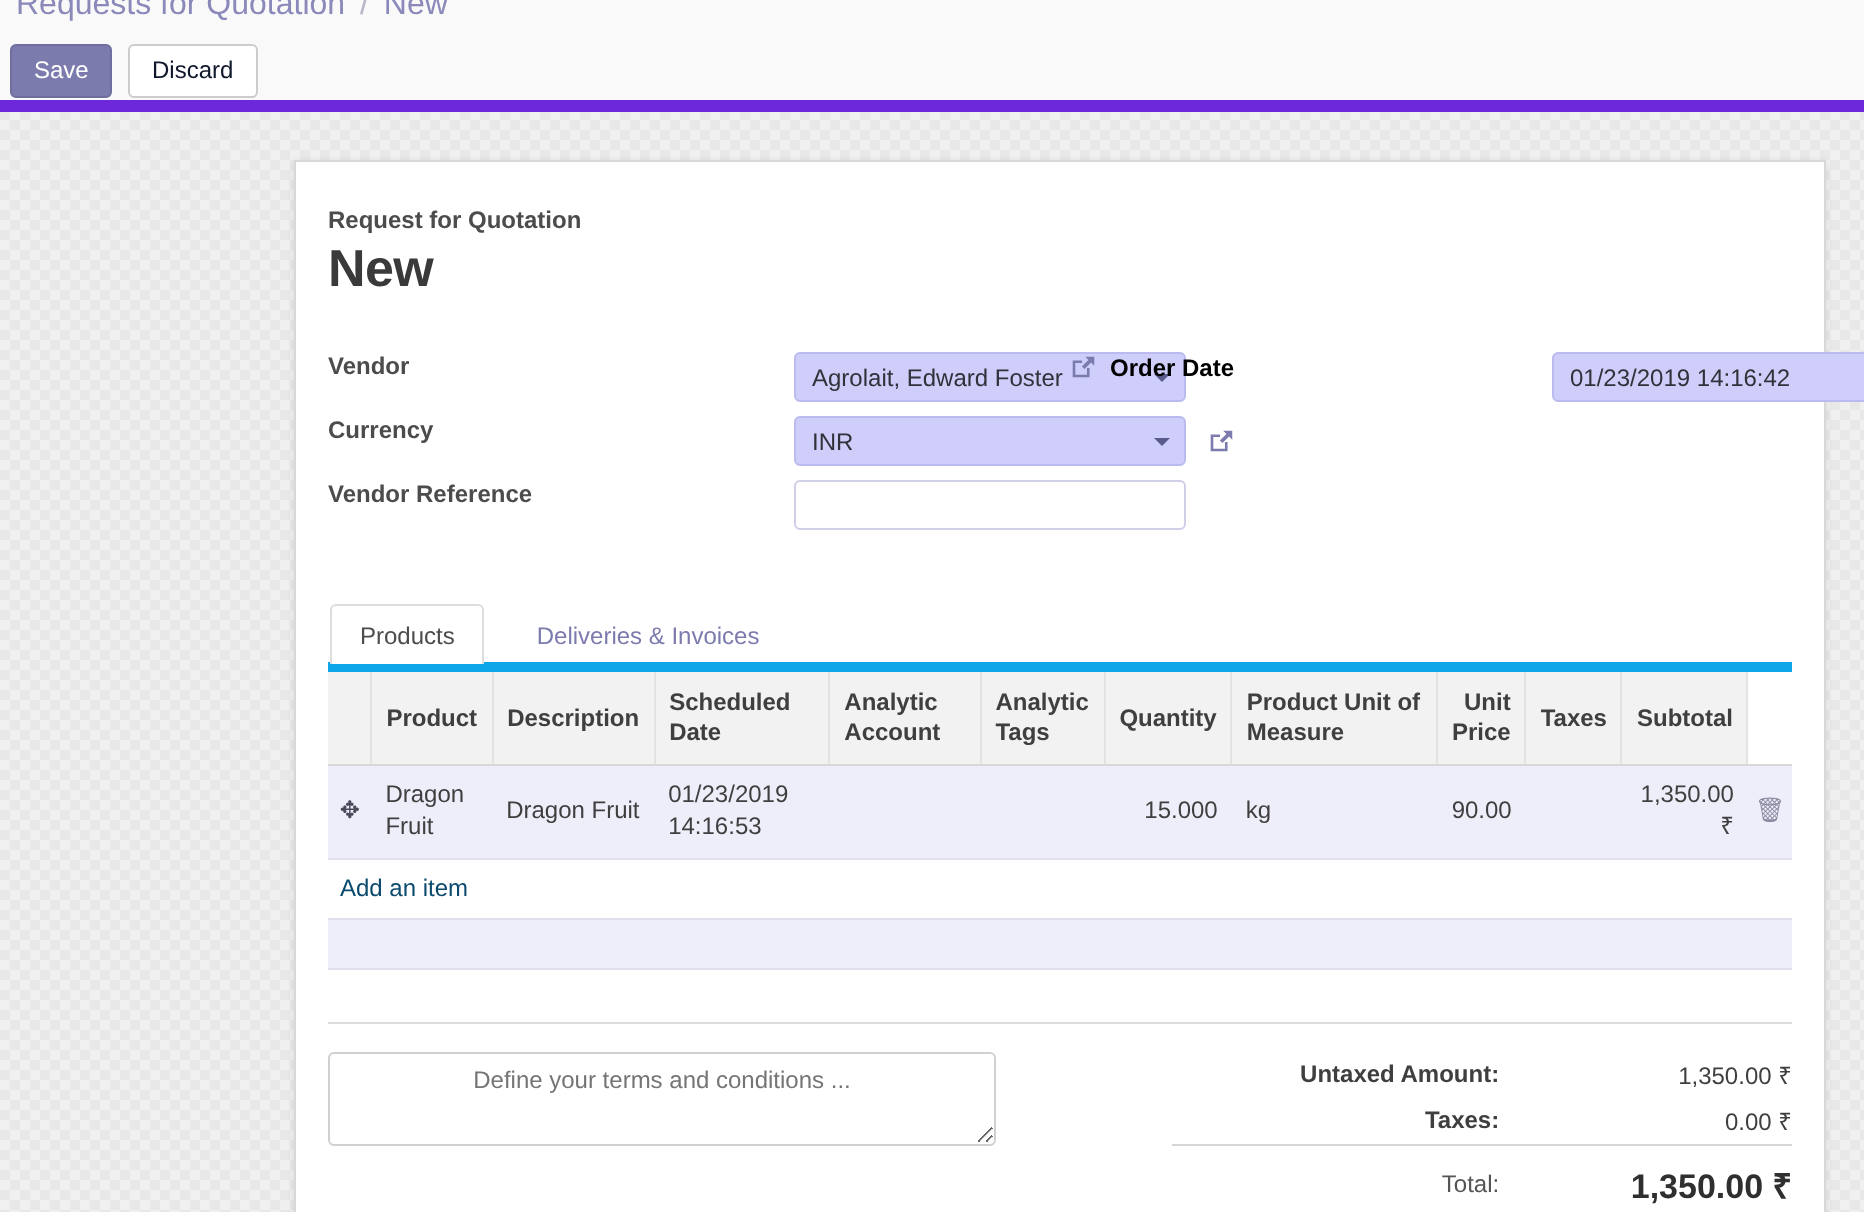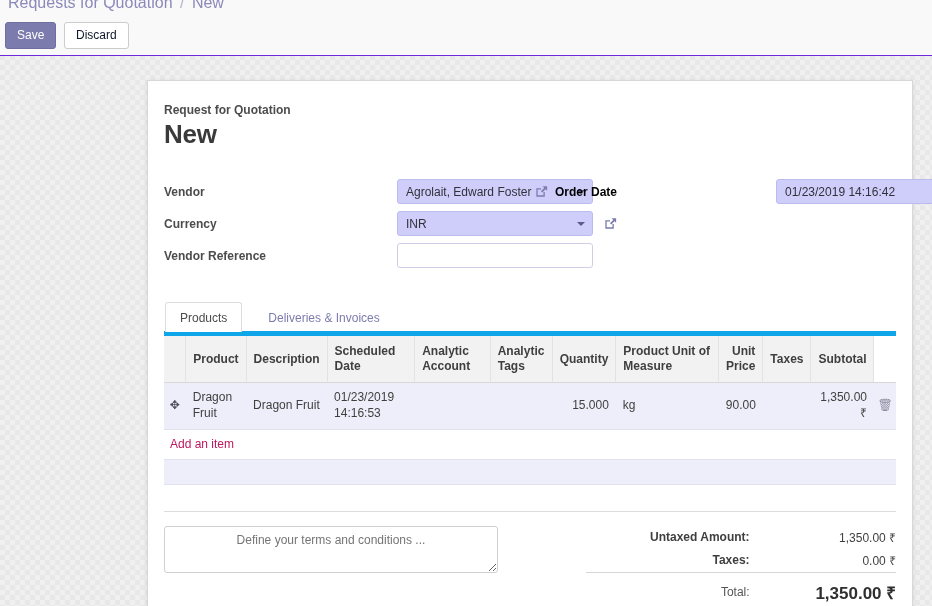--- a/index.html
+++ b/index.html
@@ -19,21 +19,21 @@
     background-size: 10px 10px;
     background-position: 0 0, 5px 5px;
   }
 
   
   .control-panel {
     position: absolute;
     left: 0; top: 0; right: 0;
     height: 56px;
     background: #f9f9f9;
-    border-bottom: 1px solid #6d28d9;
+    border-bottom: 6px solid #6d28d9;
     z-index: 5;
   }
   .breadcrumb {
     position: absolute;
     left: 8px; top: -6px;
     font-size: 16px;
     color: #8a89ba;
     white-space: nowrap;
   }
   .breadcrumb .crumb-link { color: #8a89ba; }
@@ -104,21 +104,21 @@
   .col {
     position: relative;
     display: flex;
     flex-direction: column;
   }
   .col-left { width: 352px; }
   .col-right { width: 360px; margin-left: 12px; }
 
   .frow {
     display: flex;
-    align-items: center;
+    align-items: flex-start;
     height: 31px;
     margin-bottom: 1px;
     gap: 40px;
   }
   .flabel {
     font-size: 12px;
     font-weight: bold;
     color: #4c4c4c;
     width: 140px;
     flex: 0 0 140px;
@@ -259,21 +259,21 @@
     background: #eeeefa;
     width: 22px;
     text-align: center;
     color: #8a8aa0;
     cursor: pointer;
     padding: 7px 3px;
   }
 
   .add-item {
     display: inline-block;
-    color: #be185d;
+    color: #0c4a6e;
     font-size: 12px;
     padding: 7px 2px 8px 6px;
     cursor: pointer;
   }
   .empty-row {
     height: 26px;
     background: #eeeefa;
     border-top: 1px solid #e0e0ee;
     border-bottom: 1px solid #e0e0ee;
   }

